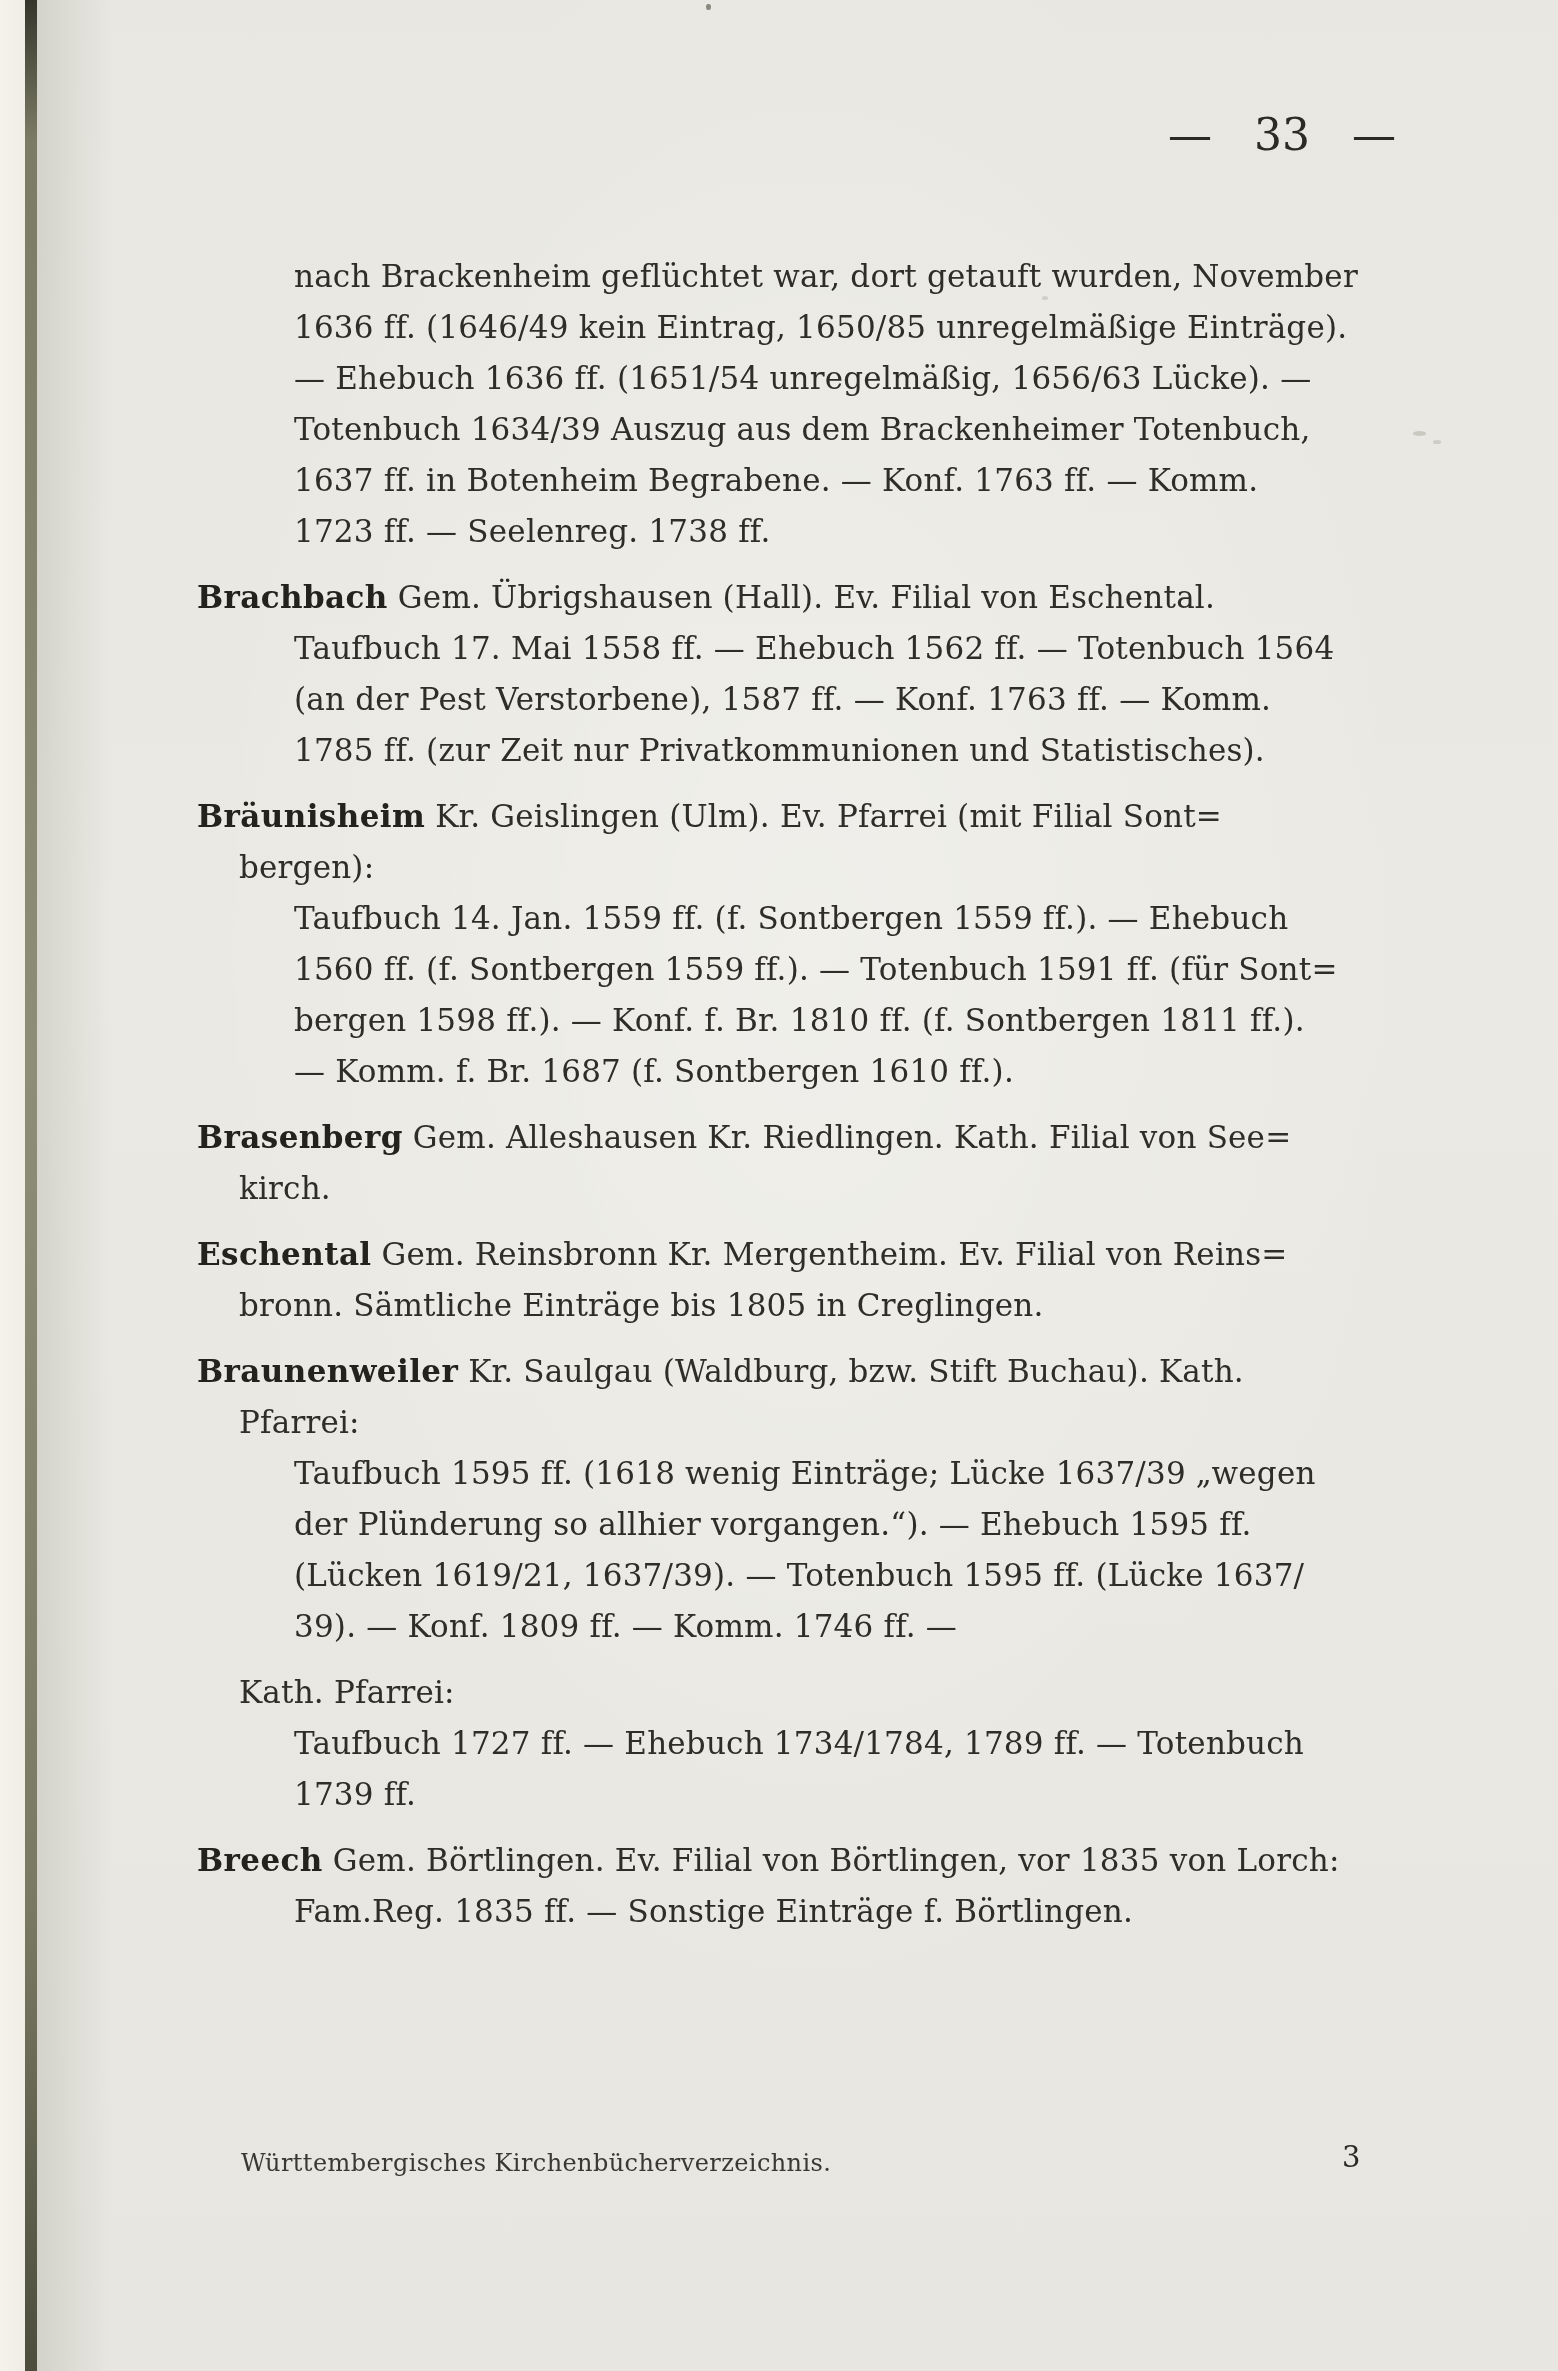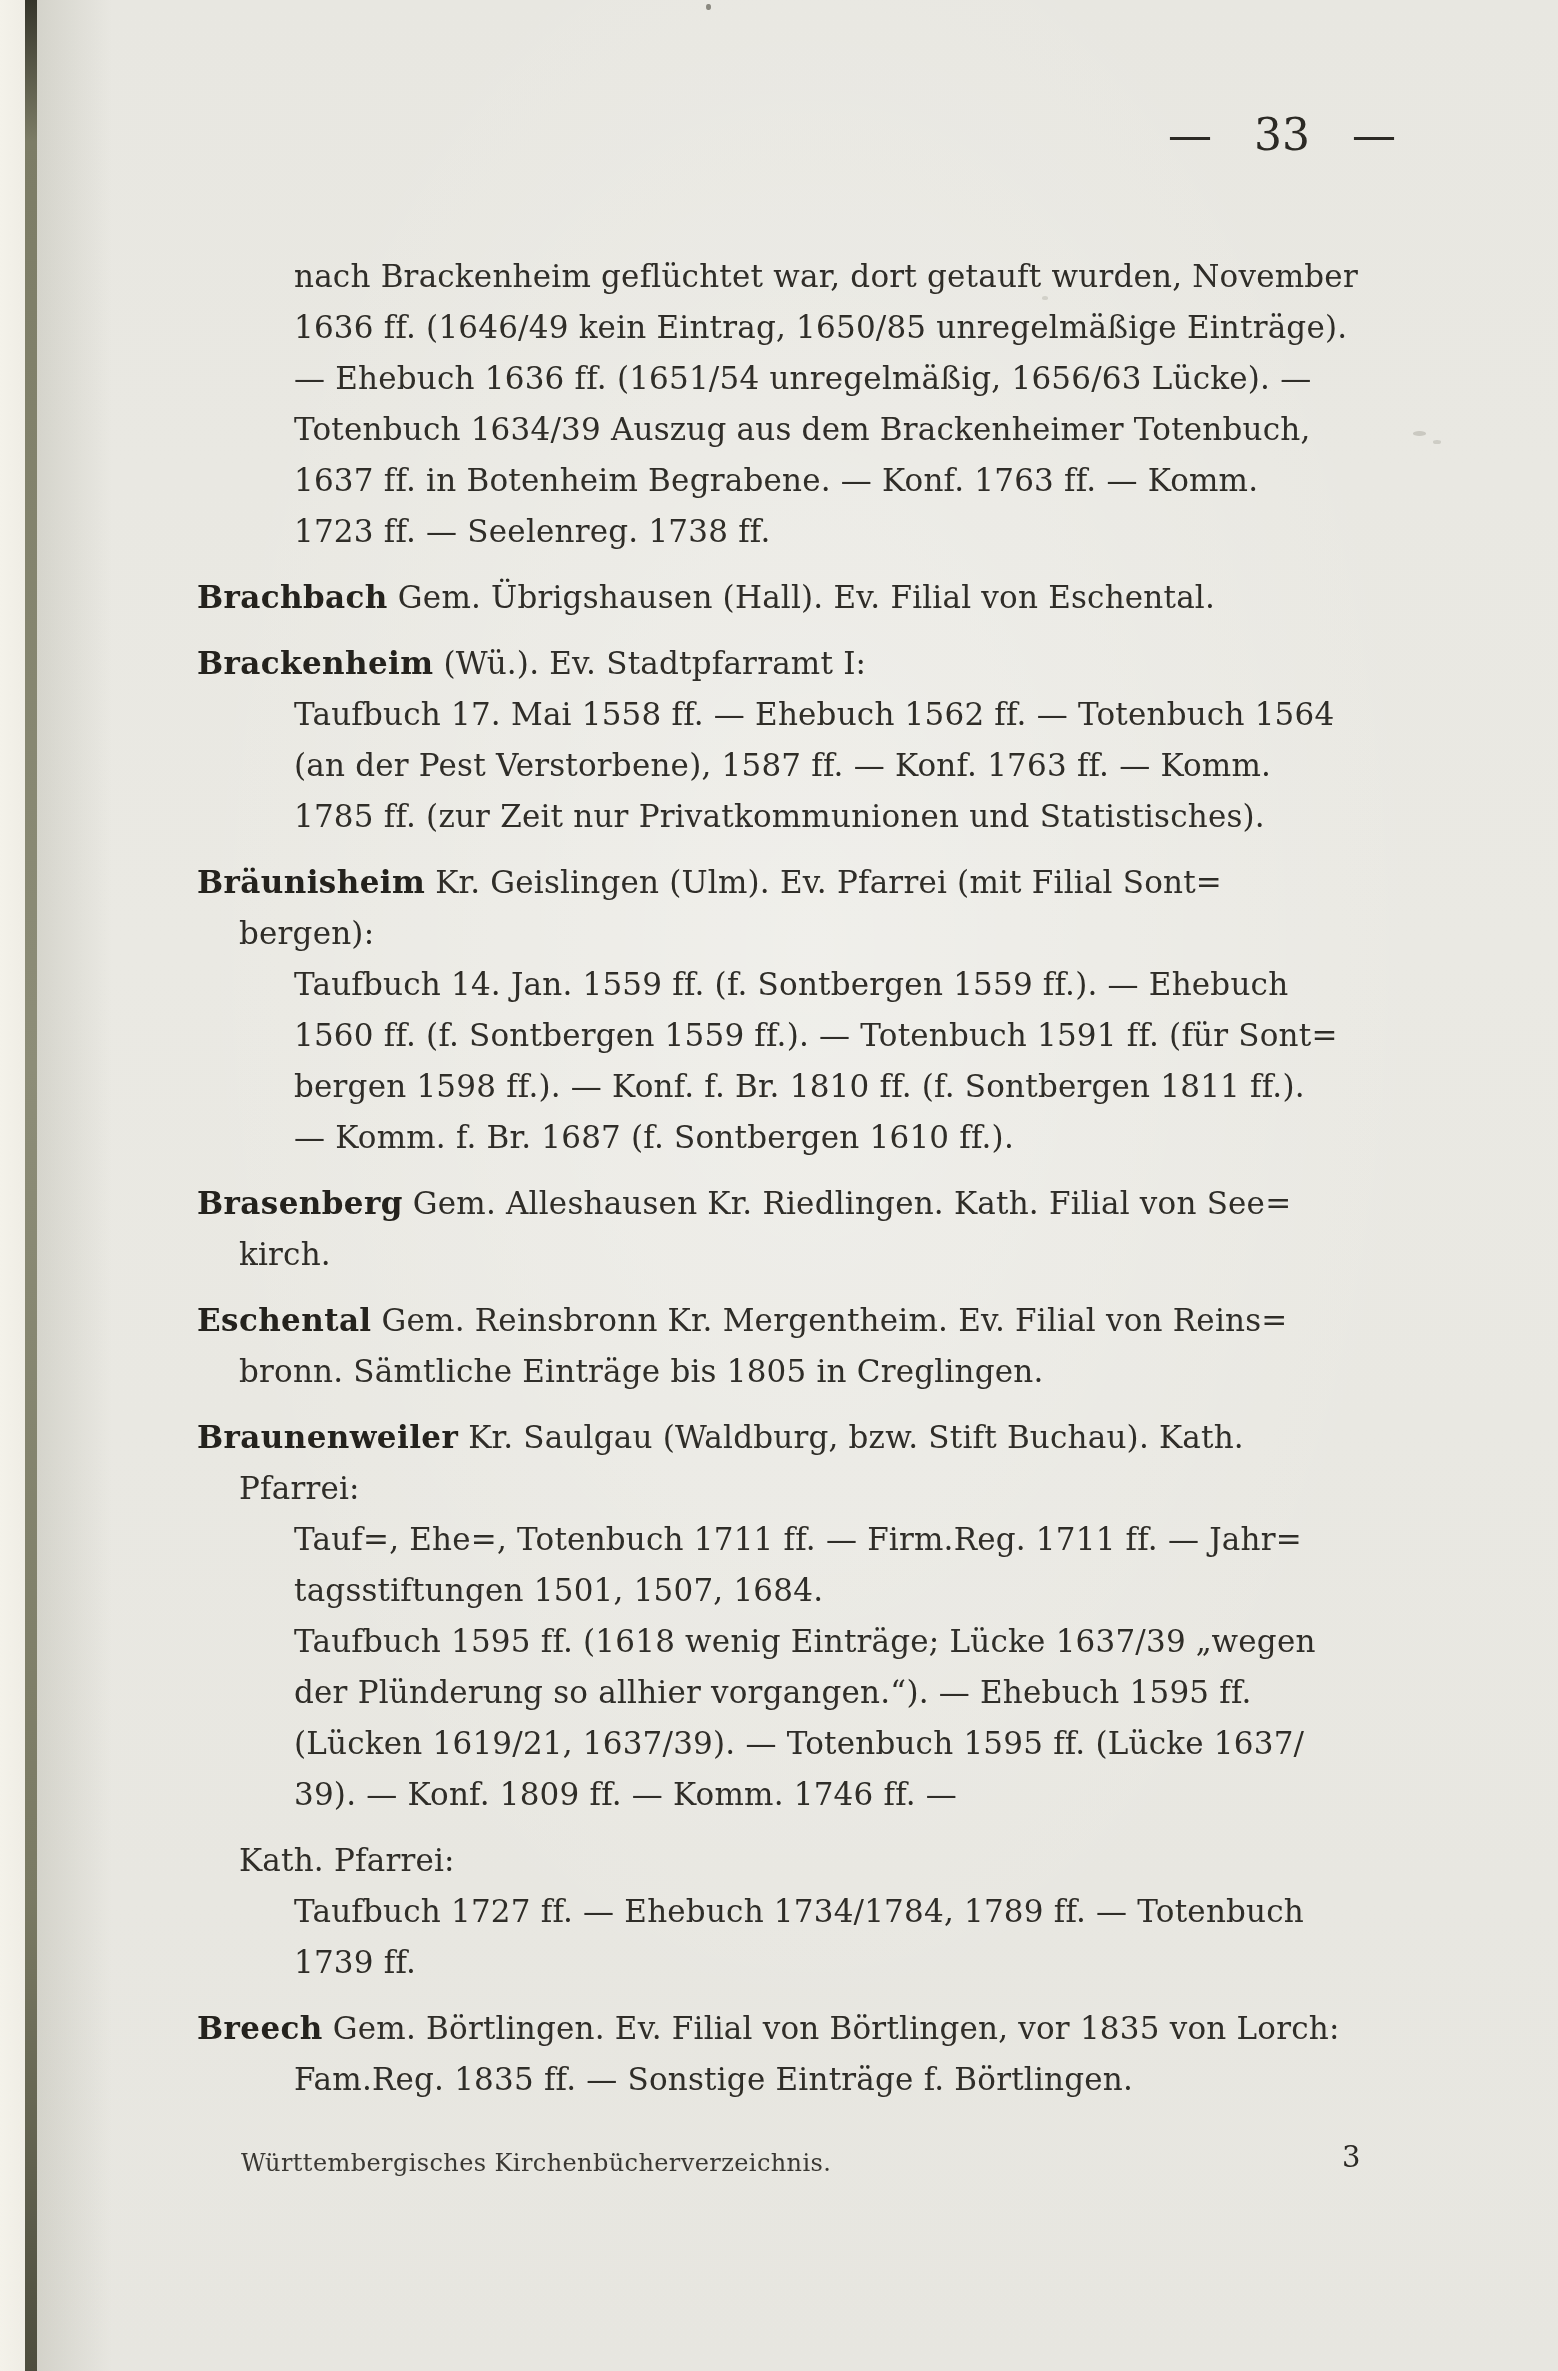--- a/index.html
+++ b/index.html
@@ -81,42 +81,39 @@
 
     <p class="cont">nach Brackenheim geflüchtet war, dort getauft wurden, November
 1636 ff. (1646/49 kein Eintrag, 1650/85 unregelmäßige Einträge).
 — Ehebuch 1636 ff. (1651/54 unregelmäßig, 1656/63 Lücke). —
 Totenbuch 1634/39 Auszug aus dem Brackenheimer Totenbuch,
 1637 ff. in Botenheim Begrabene. — Konf. 1763 ff. — Komm.
 1723 ff. — Seelenreg. 1738 ff.</p>
 
     <p class="entry"><span class="hw">Brachbach</span><span> Gem. Übrigshausen (Hall). Ev. Filial von Eschental.</span></p>
 
-    <p class="entry"><span class="hw">Brackenheim</span><span> (Wü.). Ev. Stadtpfarramt I:</span></p>
     <p class="detail">Taufbuch 17. Mai 1558 ff. — Ehebuch 1562 ff. — Totenbuch 1564
 (an der Pest Verstorbene), 1587 ff. — Konf. 1763 ff. — Komm.
 1785 ff. (zur Zeit nur Privatkommunionen und Statistisches).</p>
 
     <p class="entry"><span class="hw">Bräunisheim</span><span> Kr. Geislingen (Ulm). Ev. Pfarrei (mit Filial Sont=
 bergen):</span></p>
     <p class="detail">Taufbuch 14. Jan. 1559 ff. (f. Sontbergen 1559 ff.). — Ehebuch
 1560 ff. (f. Sontbergen 1559 ff.). — Totenbuch 1591 ff. (für Sont=
 bergen 1598 ff.). — Konf. f. Br. 1810 ff. (f. Sontbergen 1811 ff.).
 — Komm. f. Br. 1687 (f. Sontbergen 1610 ff.).</p>
 
     <p class="entry"><span class="hw">Brasenberg</span><span> Gem. Alleshausen Kr. Riedlingen. Kath. Filial von See=
 kirch.</span></p>
 
     <p class="entry"><span class="hw">Eschental</span><span> Gem. Reinsbronn Kr. Mergentheim. Ev. Filial von Reins=
 bronn. Sämtliche Einträge bis 1805 in Creglingen.</span></p>
 
     <p class="entry"><span class="hw">Braunenweiler</span><span> Kr. Saulgau (Waldburg, bzw. Stift Buchau). Kath.
 Pfarrei:</span></p>
-    <p class="detail">Tauf=, Ehe=, Totenbuch 1711 ff. — Firm.Reg. 1711 ff. — Jahr=
-tagsstiftungen 1501, 1507, 1684.</p>
 
     <p class="detail">Taufbuch 1595 ff. (1618 wenig Einträge; Lücke 1637/39 „wegen
 der Plünderung so allhier vorgangen.“). — Ehebuch 1595 ff.
 (Lücken 1619/21, 1637/39). — Totenbuch 1595 ff. (Lücke 1637/
 39). — Konf. 1809 ff. — Komm. 1746 ff. —</p>
     <p class="subhead">Kath. Pfarrei:</p>
     <p class="detail">Taufbuch 1727 ff. — Ehebuch 1734/1784, 1789 ff. — Totenbuch
 1739 ff.</p>
 
     <p class="entry"><span class="hw">Breech</span><span> Gem. Börtlingen. Ev. Filial von Börtlingen, vor 1835 von Lorch:</span></p>

